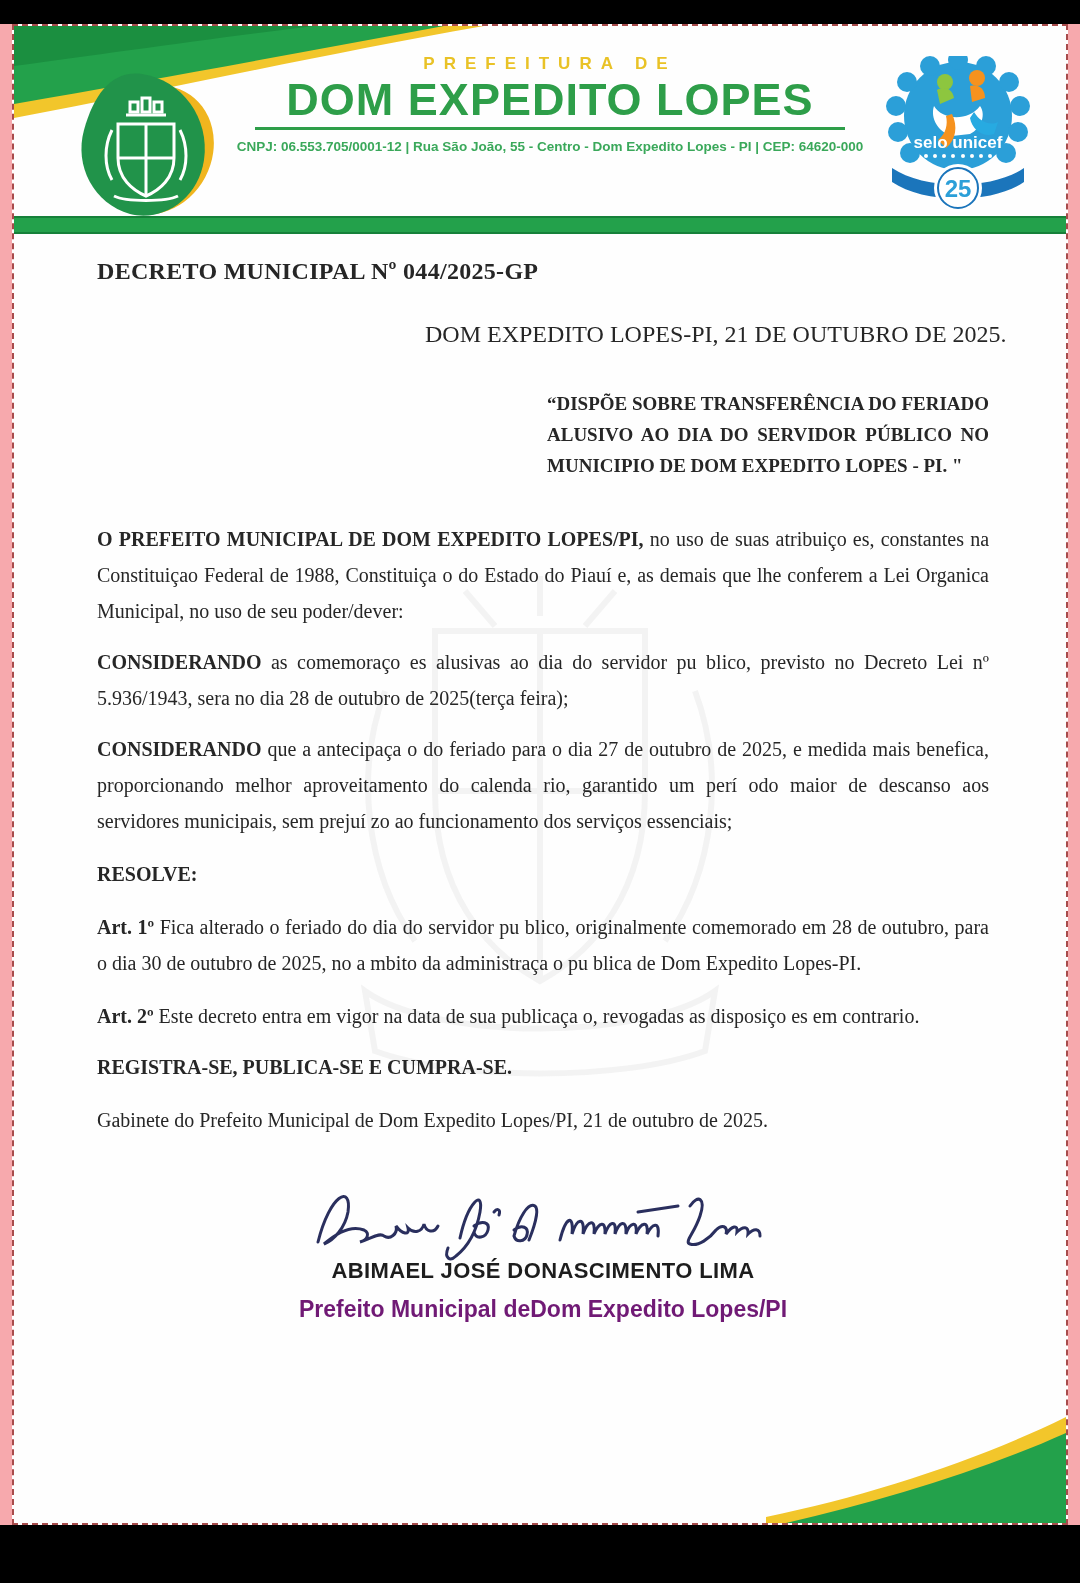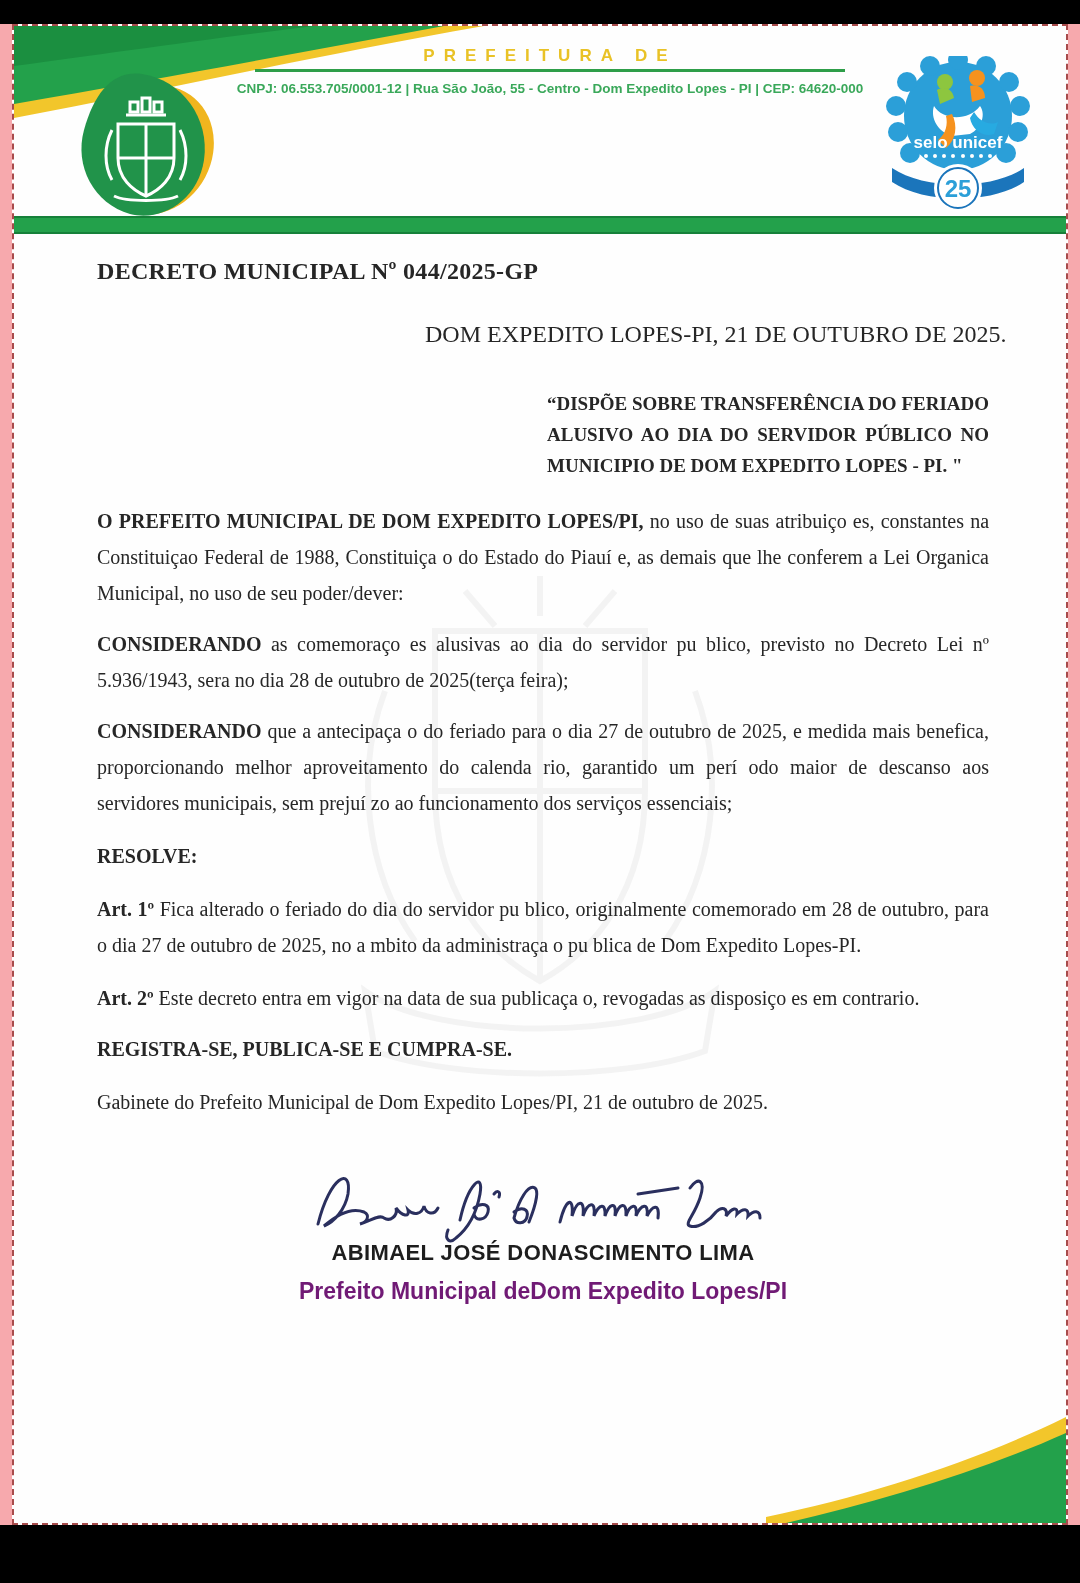--- a/index.html
+++ b/index.html
@@ -11,42 +11,42 @@
         border:2px dashed #a84c4c;box-sizing:border-box;overflow:hidden;}
 
   
   .swoosh-tl{position:absolute;top:0;left:0;width:480px;height:95px;z-index:3;}
   .swoosh-br{position:absolute;bottom:0;right:0;width:300px;height:112px;z-index:3;}
 
   
   .header{position:absolute;top:0;left:0;right:0;height:192px;z-index:4;}
   .coat{position:absolute;left:40px;top:44px;width:185px;height:152px;}
   .seal{position:absolute;right:32px;top:30px;width:152px;height:162px;}
-  .h-center{position:absolute;left:210px;right:190px;top:20px;text-align:center;
+  .h-center{position:absolute;left:210px;right:190px;top:28px;text-align:center;
             font-family:"Liberation Sans",sans-serif;}
   .preheader{color:#e9c226;font-weight:bold;font-size:17px;letter-spacing:9px;}
   .h-title{color:#2e9e49;font-weight:bold;font-size:45px;letter-spacing:1px;margin-top:2px;line-height:48px;}
   .h-underline{height:3px;background:#2e9e49;width:590px;margin:3px auto 4px auto;}
   .tagline{color:#35a455;font-weight:bold;font-size:25.5px;letter-spacing:0.5px;}
   .infoline{color:#3aa85a;font-weight:bold;font-size:13.5px;margin-top:9px;white-space:nowrap;}
 
   .greenbar{position:absolute;left:0;right:0;top:190px;height:14px;background:#23a14b;
             border-top:2px solid #16813a;border-bottom:2px solid #16813a;z-index:4;}
 
   
   .watermark{position:absolute;left:50%;top:545px;transform:translateX(-50%);z-index:0;opacity:0.55;}
 
   
   .content{position:absolute;left:83px;width:892px;top:216px;z-index:2;color:#262626;}
   .decree-no{font-size:24px;font-weight:bold;margin:16px 0 0 0;letter-spacing:0.3px;}
   .place-date{font-size:24px;font-weight:normal;margin:36px 0 0 0;padding-left:328px;white-space:nowrap;}
   .epigraph{width:442px;margin:40px 0 0 auto;font-size:19px;font-weight:bold;
             text-align:justify;line-height:31px;}
   .body-p{font-size:20px;line-height:36px;text-align:justify;margin:15px 0 0 0;}
-  .body-p.first{margin-top:22px;}
+  .body-p.first{margin-top:40px;}
   .body-p.gap{margin-top:17px;}
   .lead{font-weight:bold;}
 
   
   .sigblock{margin-top:34px;text-align:center;font-family:"Liberation Sans",sans-serif;}
   .sig-svg{display:block;margin:0 auto -12px auto;}
   .sig-name{font-size:22px;font-weight:bold;color:#1d1d1d;letter-spacing:0.4px;text-align:center;}
   .sig-role{font-size:23px;font-weight:bold;color:#701a75;margin-top:12px;}
 </style>
 </head>
@@ -78,20 +78,21 @@
           <line x1="92" y1="54" x2="92" y2="126"></line>
           <line x1="64" y1="88" x2="120" y2="88"></line>
           <path d="M58,60 C50,76 50,96 58,110"></path>
           <path d="M126,60 C134,76 134,96 126,110"></path>
           <path d="M60,126 C72,132 112,132 124,126"></path>
         </g>
       </svg>
 
       <div class="h-center">
         <div class="preheader">PREFEITURA DE</div>
+        <div class="h-title">DOM EXPEDITO LOPES</div>
         <div class="h-underline"></div>
         <div class="infoline">CNPJ: 06.553.705/0001-12 | Rua São João, 55 - Centro - Dom Expedito Lopes - PI | CEP: 64620-000</div>
       </div>
 
       <svg class="seal" viewBox="0 0 152 162">
         <g fill="#2b9fd8">
           <circle cx="76" cy="60" r="54"></circle>
           <circle cx="76" cy="4" r="10"></circle>
             <circle cx="104" cy="10" r="10"></circle>
             <circle cx="127" cy="26" r="10"></circle>
@@ -160,21 +161,21 @@
       <p class="body-p">
         <span class="lead">CONSIDERANDO</span>
         <span>que a antecipaça o do feriado para o dia 27 de outubro de 2025, e medida mais benefica, proporcionando melhor aproveitamento do calenda rio, garantido um perí odo maior de descanso aos servidores municipais, sem prejuí zo ao funcionamento dos serviços essenciais;</span>
       </p>
       <p class="body-p gap">
         <span class="lead">RESOLVE:</span>
         <span></span>
       </p>
       <p class="body-p gap">
         <span class="lead">Art. 1º</span>
-        <span>Fica alterado o feriado do dia do servidor pu blico, originalmente comemorado em 28 de outubro, para o dia 27 de outubro de 2025, no a mbito da administraça o pu blica de Dom Expedito Lopes-PI.</span>
+        <span>Fica alterado o feriado do dia do servidor pu blico, originalmente comemorado em 28 de outubro, para o dia 30 de outubro de 2025, no a mbito da administraça o pu blica de Dom Expedito Lopes-PI.</span>
       </p>
       <p class="body-p gap">
         <span class="lead">Art. 2º</span>
         <span>Este decreto entra em vigor na data de sua publicaça o, revogadas as disposiço es em contrario.</span>
       </p>
       <p class="body-p">
         <span class="lead">REGISTRA-SE, PUBLICA-SE E CUMPRA-SE.</span>
         <span></span>
       </p>
       <p class="body-p gap">

